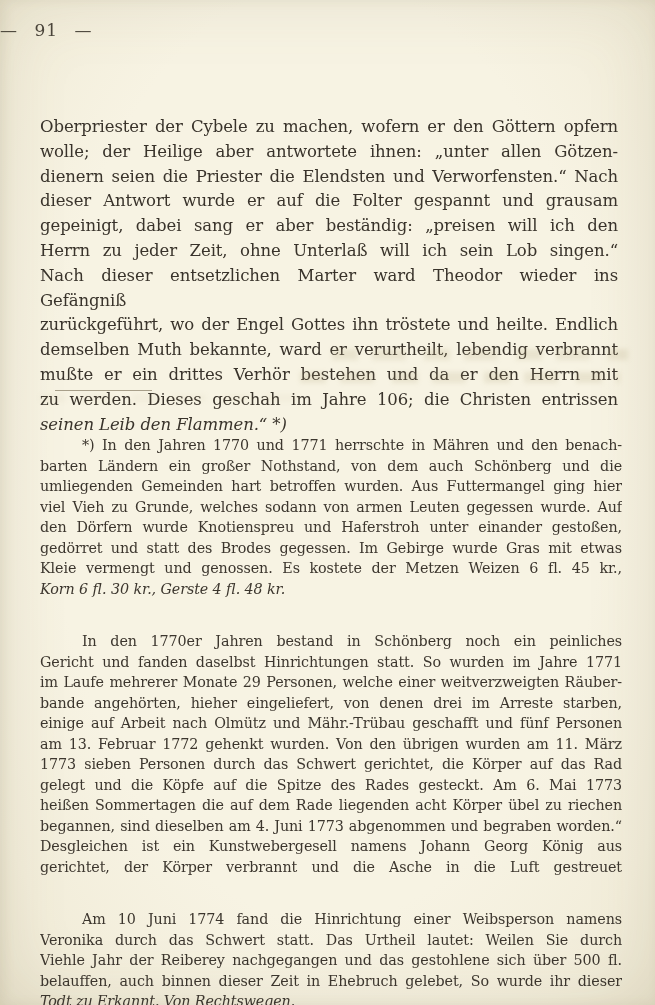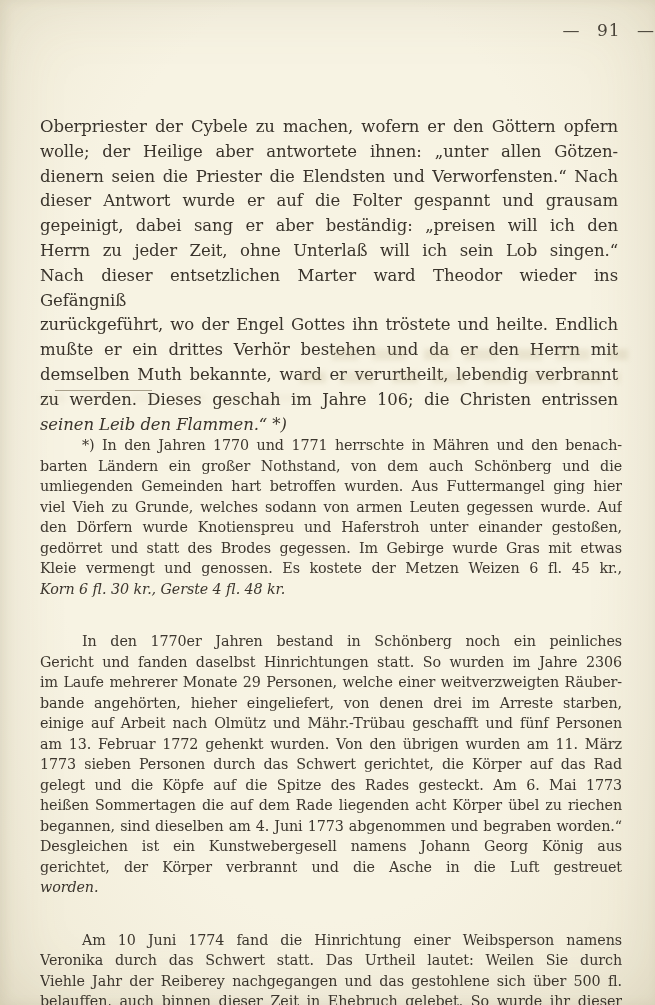--- a/index.html
+++ b/index.html
@@ -19,21 +19,21 @@
       radial-gradient(ellipse at 50% 45%, #f7f3e3 60%, #f2edda 85%, #ebe5d0 100%);
     box-shadow: inset 0 0 70px rgba(130, 112, 78, 0.14),
                 inset 4px 0 12px rgba(120, 104, 70, 0.10);
     color: #39332b;
   }
   .page-header {
     position: absolute;
     top: 20px;
     left: 0;
     width: 100%;
-    text-align: right;
+    text-align: left;
     font-size: 17px;
     letter-spacing: 1px;
     word-spacing: 10px;
     color: #4a443a;
   }
   .main-text {
     position: absolute;
     top: 76px;
     left: 40px;
     width: 578px;
@@ -94,22 +94,22 @@
 
   <div class="main-text">
       <div class="text-line j">Oberpriester der Cybele zu machen, wofern er den Göttern opfern</div>
       <div class="text-line j">wolle; der Heilige aber antwortete ihnen: „unter allen Götzen-</div>
       <div class="text-line j">dienern seien die Priester die Elendsten und Verworfensten.“ Nach</div>
       <div class="text-line j">dieser Antwort wurde er auf die Folter gespannt und grausam</div>
       <div class="text-line j">gepeinigt, dabei sang er aber beständig: „preisen will ich den</div>
       <div class="text-line j">Herrn zu jeder Zeit, ohne Unterlaß will ich sein Lob singen.“</div>
       <div class="text-line j">Nach dieser entsetzlichen Marter ward Theodor wieder ins Gefängniß</div>
       <div class="text-line j">zurückgeführt, wo der Engel Gottes ihn tröstete und heilte. Endlich</div>
+      <div class="text-line j">demselben Muth bekannte, ward er verurtheilt, lebendig verbrannt</div>
       <div class="text-line j">mußte er ein drittes Verhör bestehen und da er den Herrn mit</div>
-      <div class="text-line j">demselben Muth bekannte, ward er verurtheilt, lebendig verbrannt</div>
       <div class="text-line j">zu werden.  Dieses geschah im Jahre 106; die Christen entrissen</div>
       <div class="text-line last">seinen Leib den Flammen.“ *)</div>
     </div>
 
   <div class="ghost ghost-1"></div>
   <div class="ghost ghost-2"></div>
   <div class="ghost ghost-3"></div>
 
   <div class="footnote-rule"></div>
 
@@ -119,32 +119,31 @@
         <div class="text-line j">barten Ländern ein großer Nothstand, von dem auch Schönberg und die</div>
         <div class="text-line j">umliegenden Gemeinden hart betroffen wurden. Aus Futtermangel ging hier</div>
         <div class="text-line j">viel Vieh zu Grunde, welches sodann von armen Leuten gegessen wurde. Auf</div>
         <div class="text-line j">den Dörfern wurde Knotienspreu und Haferstroh unter einander gestoßen,</div>
         <div class="text-line j">gedörret und statt des Brodes gegessen. Im Gebirge wurde Gras mit etwas</div>
         <div class="text-line j">Kleie vermengt und genossen. Es kostete der Metzen Weizen 6 fl. 45 kr.,</div>
         <div class="text-line last">Korn 6 fl. 30 kr., Gerste 4 fl. 48 kr.</div>
       </div>
     <div>
         <div class="text-line j indent-first">In den 1770er Jahren bestand in Schönberg noch ein peinliches</div>
-        <div class="text-line j">Gericht und fanden daselbst Hinrichtungen statt. So wurden im Jahre 2306</div>
+        <div class="text-line j">Gericht und fanden daselbst Hinrichtungen statt. So wurden im Jahre 1771</div>
         <div class="text-line j">im Laufe mehrerer Monate 29 Personen, welche einer weitverzweigten Räuber-</div>
         <div class="text-line j">bande angehörten, hieher eingeliefert, von denen drei im Arreste starben,</div>
         <div class="text-line j">einige auf Arbeit nach Olmütz und Mähr.-Trübau geschafft und fünf Personen</div>
         <div class="text-line j">am 13. Februar 1772 gehenkt wurden. Von den übrigen wurden am 11. März</div>
         <div class="text-line j">1773 sieben Personen durch das Schwert gerichtet, die Körper auf das Rad</div>
         <div class="text-line j">gelegt und die Köpfe auf die Spitze des Rades gesteckt.  Am 6. Mai 1773</div>
         <div class="text-line j">heißen Sommertagen die auf dem Rade liegenden acht Körper übel zu riechen</div>
         <div class="text-line j">begannen, sind dieselben am 4. Juni 1773 abgenommen und begraben worden.“</div>
         <div class="text-line j">Desgleichen ist ein Kunstwebergesell namens Johann Georg König aus</div>
         <div class="text-line j">gerichtet, der Körper verbrannt und die Asche in die Luft gestreuet</div>
-        <div class="text-line last">worden.</div>
       </div>
     <div>
         <div class="text-line j indent-first">Am 10 Juni 1774 fand die Hinrichtung einer Weibsperson namens</div>
         <div class="text-line j">Veronika durch das Schwert statt. Das Urtheil lautet: Weilen Sie durch</div>
         <div class="text-line j">Viehle Jahr der Reiberey nachgegangen und das gestohlene sich über 500 fl.</div>
         <div class="text-line j">belauffen, auch binnen dieser Zeit in Ehebruch gelebet, So wurde ihr dieser</div>
         <div class="text-line last">Todt zu Erkannt. Von Rechtswegen.</div>
       </div>
   </div>
 

